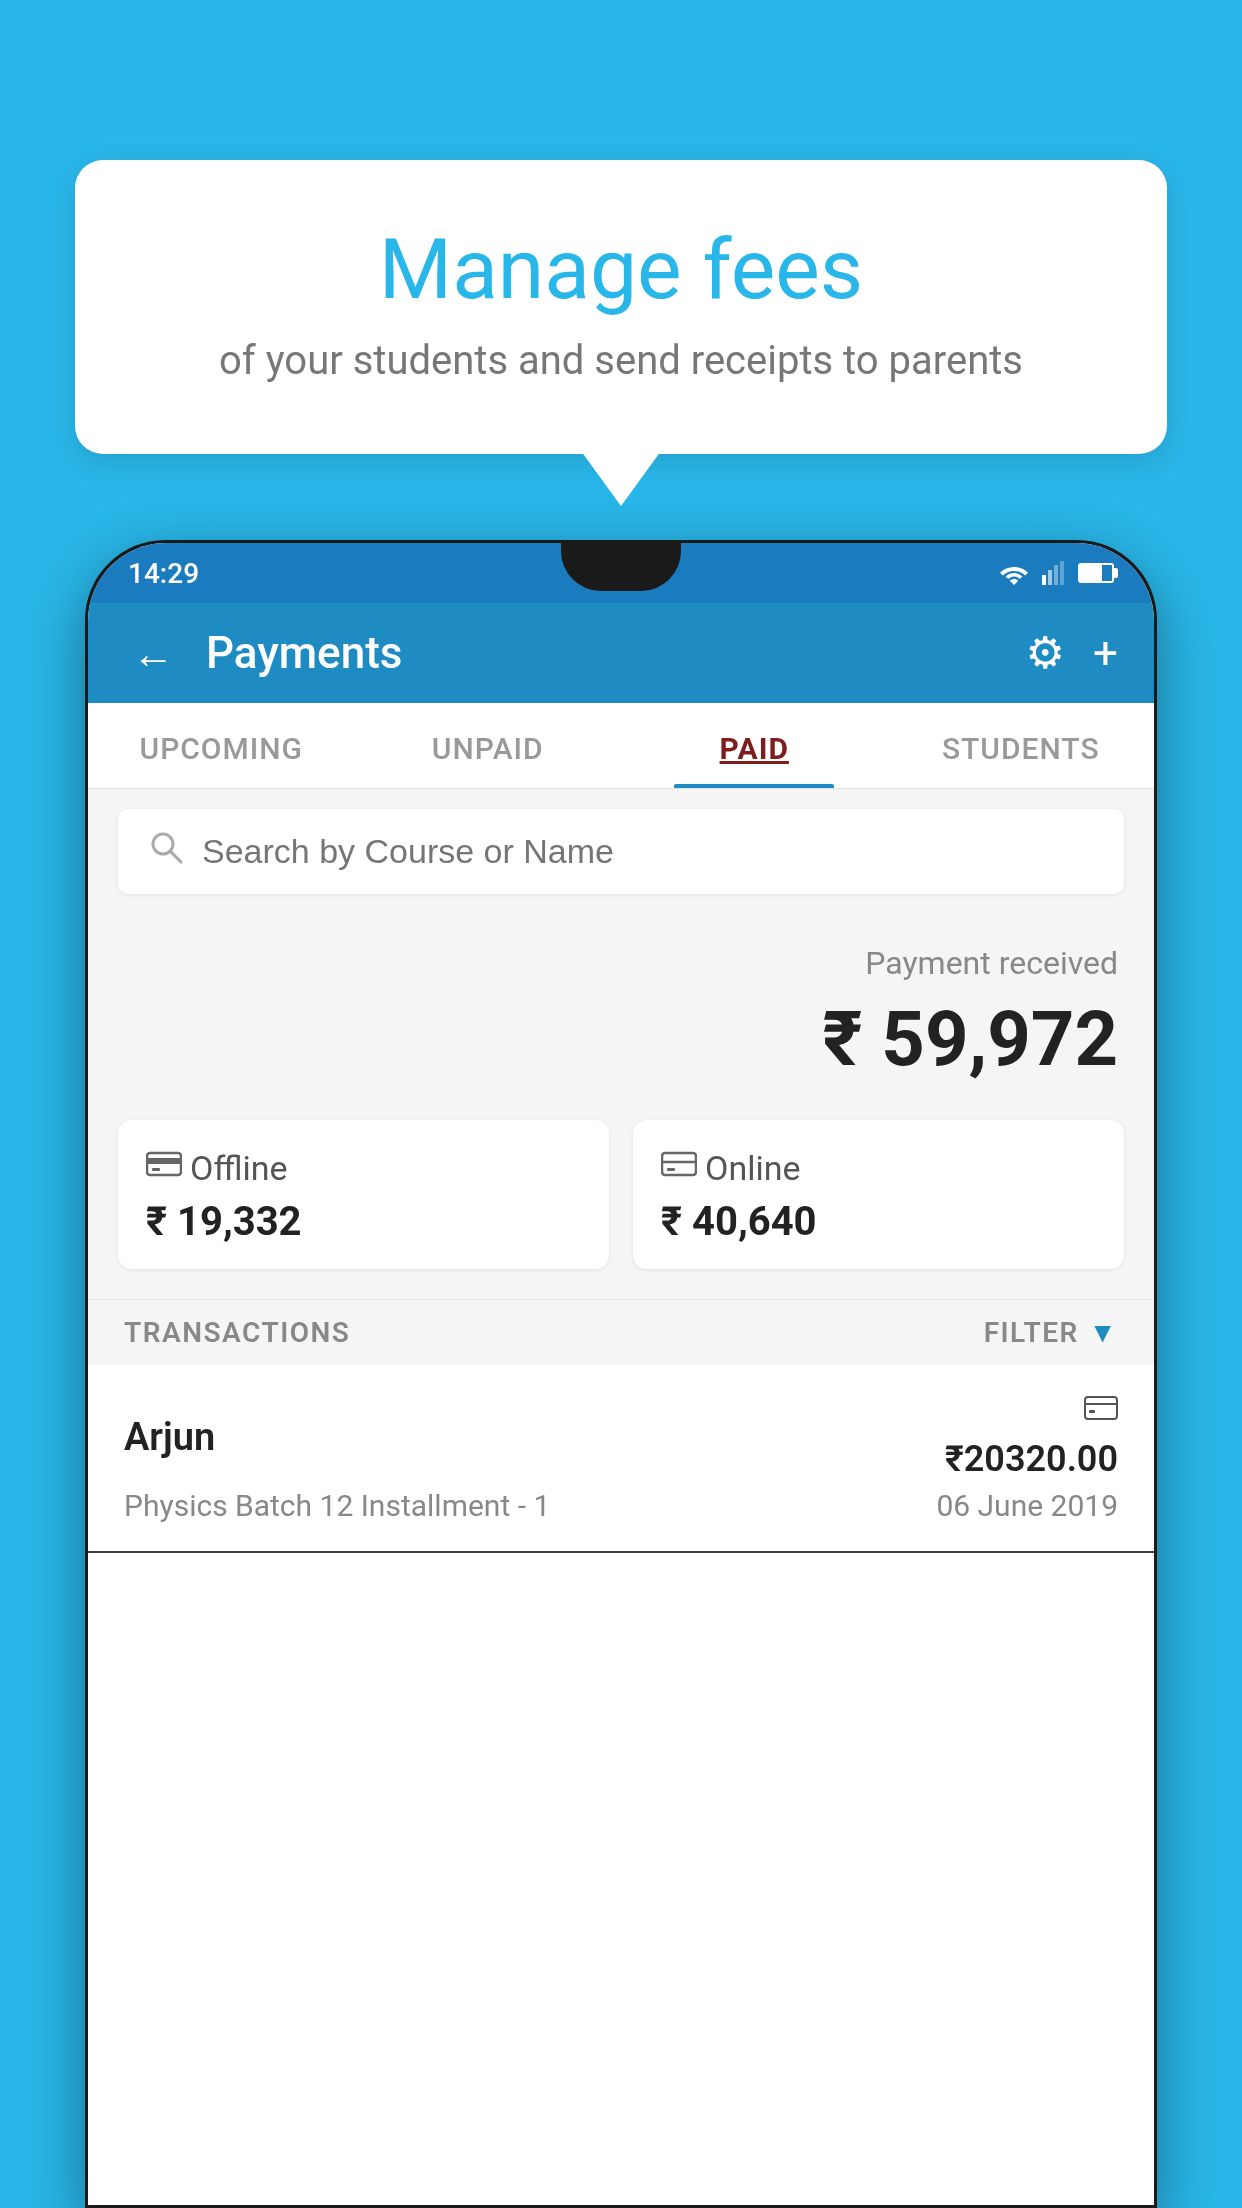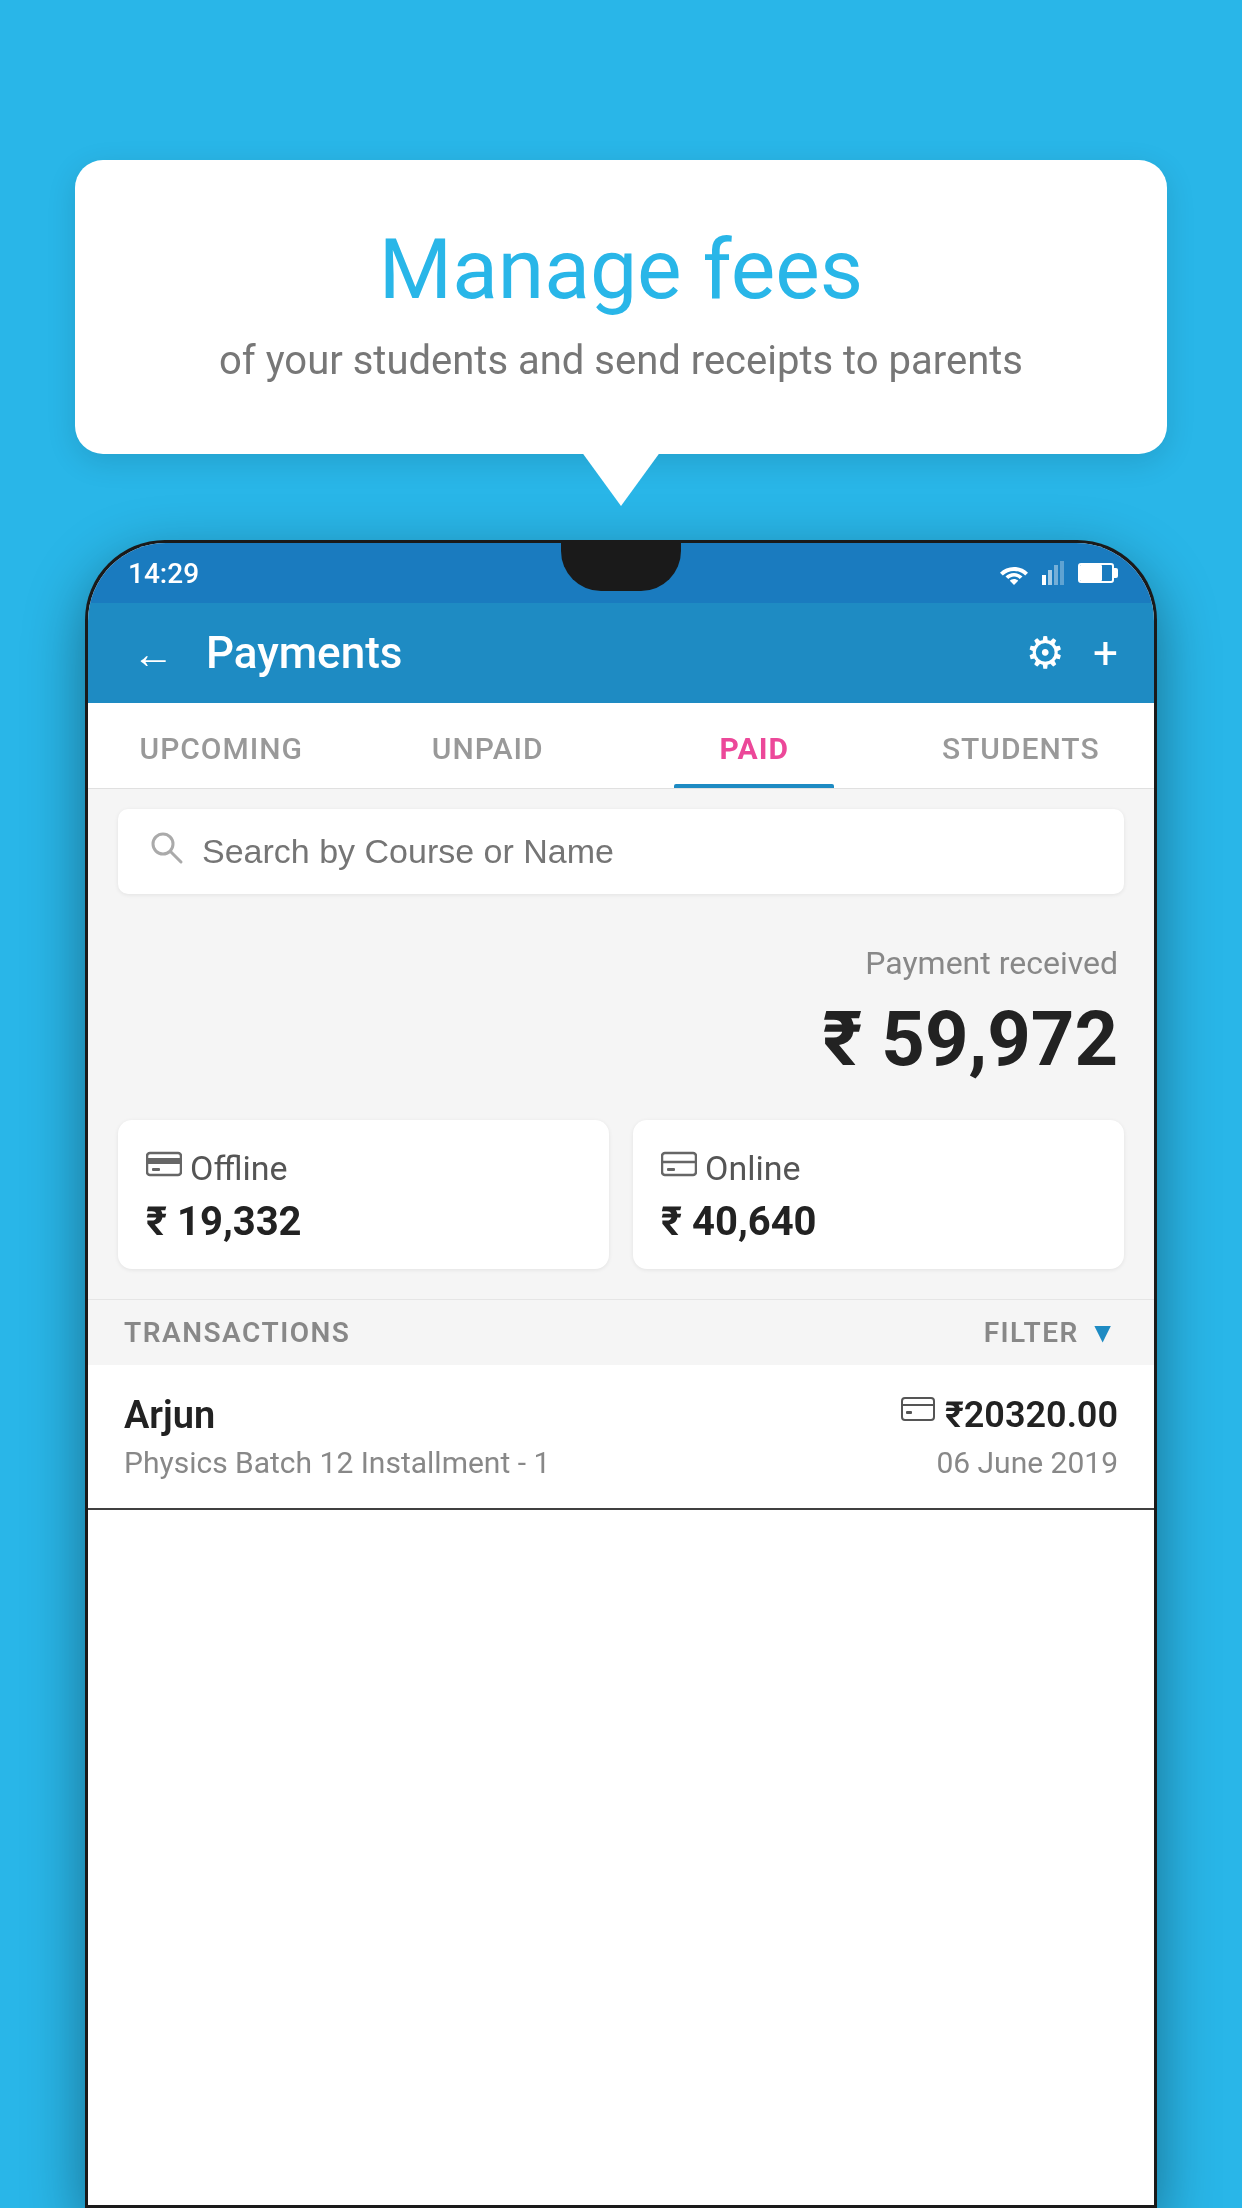--- a/index.html
+++ b/index.html
@@ -176,22 +176,23 @@
       text-align: center;
       padding: 28px 0 22px;
       font-size: 30px;
       font-weight: 500;
       color: #999;
       letter-spacing: 1px;
       cursor: pointer;
       position: relative;
     }
     .tab.active {
-      color: #ec4899;
+      color: #7f1d1d;
       font-weight: 700;
+      text-decoration: underline;
     }
     .tab.active::after {
       content: '';
       position: absolute;
       bottom: 0;
       left: 20%;
       right: 20%;
       height: 4px;
       background: #1E8BC3;
       border-radius: 2px 2px 0 0;
@@ -321,22 +322,23 @@
       justify-content: space-between;
       margin-bottom: 8px;
     }
     .student-name {
       font-size: 38px;
       font-weight: 600;
       color: #222;
     }
     .transaction-amount-wrap {
       display: flex;
-      align-items: flex-start;
+      align-items: flex-end;
       gap: 10px;
+      flex-direction: column;
     }
     .transaction-icon {
       font-size: 30px;
       color: #555;
     }
     .transaction-amount {
       font-size: 36px;
       font-weight: 600;
       color: #222;
     }

